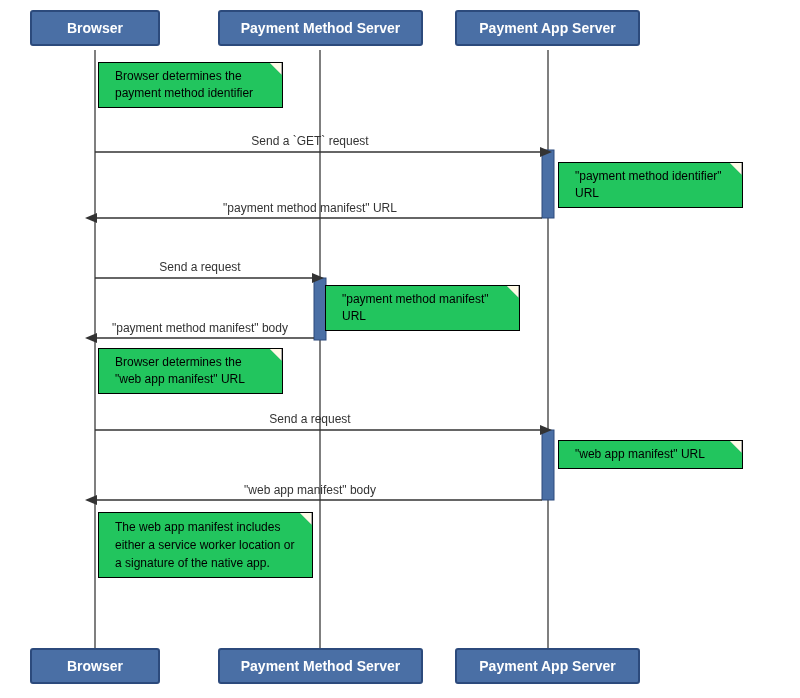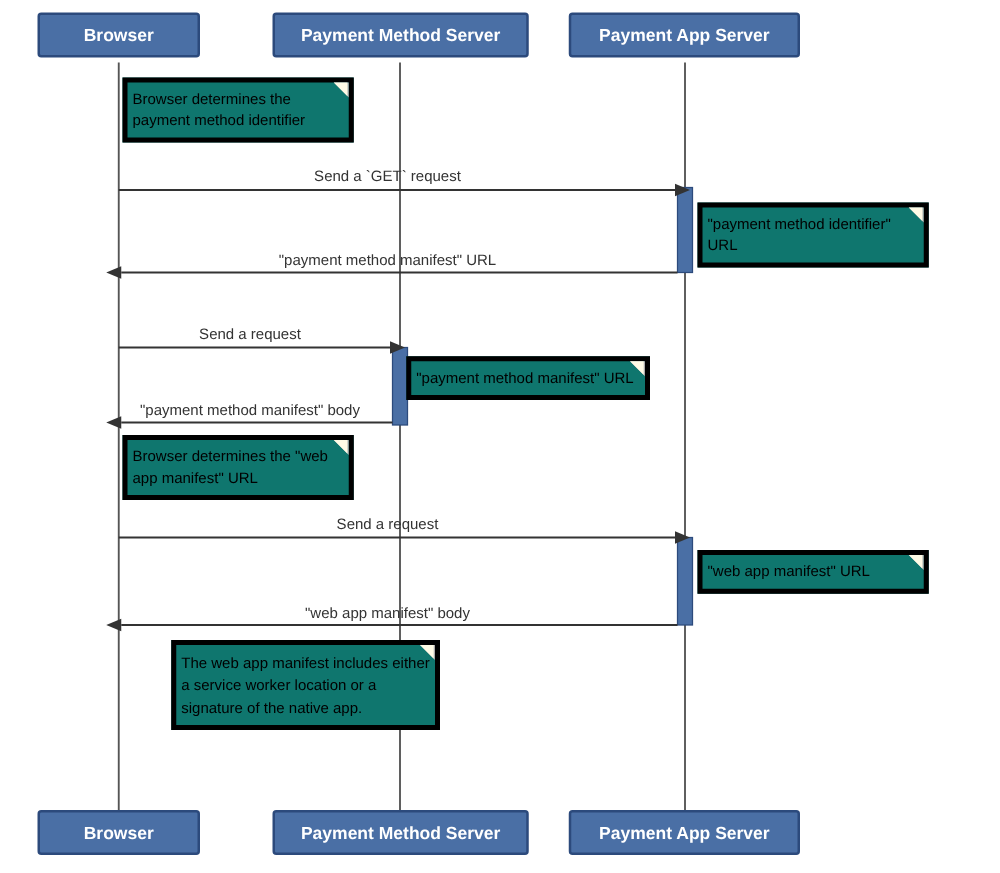--- a/index.html
+++ b/index.html
@@ -28,23 +28,23 @@
       font-size: 14px;
       text-align: center;
       padding: 8px 10px;
       border: 2px solid #2c4a7c;
       border-radius: 3px;
     }
 
     
     .note-box {
       position: absolute;
-      background: #0f766e;
-      border: 4px solid #000000;
-      padding: 5px 4px;
+      background: #22c55e;
+      border: 1px solid #000000;
+      padding: 5px 16px;
       font-size: 12px;
       line-height: 1.4;
       min-width: 80px;
     }
 
     .note-box::before {
       content: '';
       position: absolute;
       top: 0;
       right: 0;
@@ -145,21 +145,21 @@
 
   <div class="note-box" style="left:558px; top:162px; width:185px;">"payment method identifier" URL</div>
 
   <div class="note-box" style="left:325px; top:285px; width:195px;">"payment method manifest" URL</div>
 
   <div class="note-box" style="left:98px; top:348px; width:185px;">Browser determines
 the "web app manifest" URL</div>
 
   <div class="note-box" style="left:558px; top:440px; width:185px;">"web app manifest" URL</div>
 
-  <div class="note-box" style="left:98px; top:512px; width:215px; line-height:1.5;margin-left:39px;">The web app manifest includes
+  <div class="note-box" style="left:98px; top:512px; width:215px; line-height:1.5;">The web app manifest includes
 either a service worker location or
 a signature of the native app.</div>
 
   <div class="footer-box" style="left:30px; top:648px; width:130px;">Browser</div>
 
   <div class="footer-box" style="left:218px; top:648px; width:205px;">Payment Method Server</div>
 
   <div class="footer-box" style="left:455px; top:648px; width:185px;">Payment App Server</div>
 
 </div>

